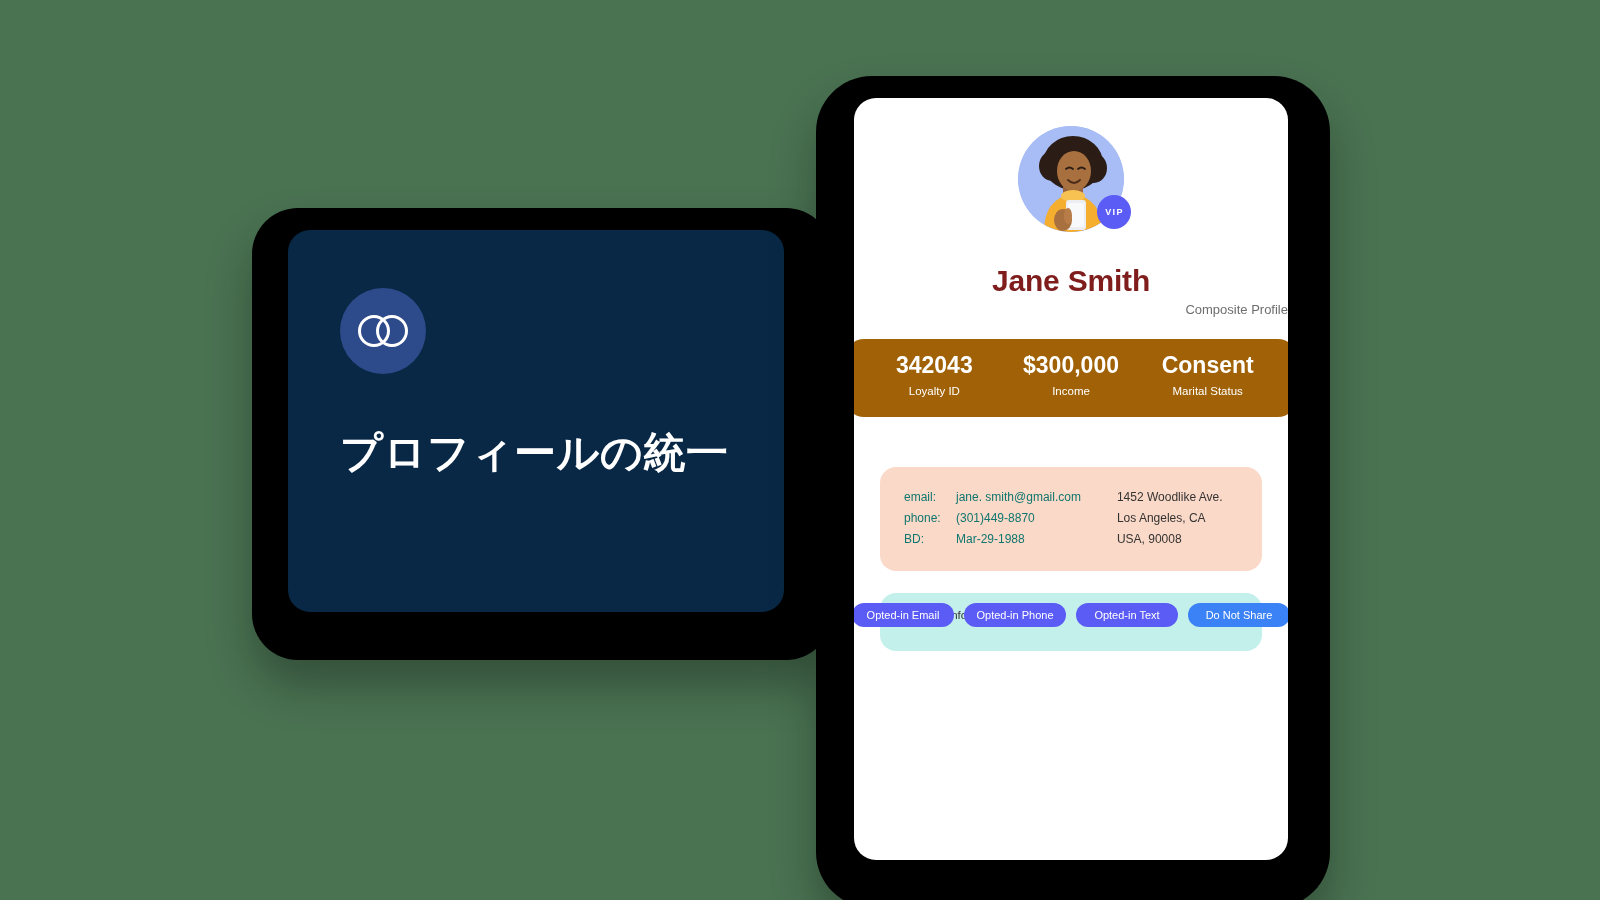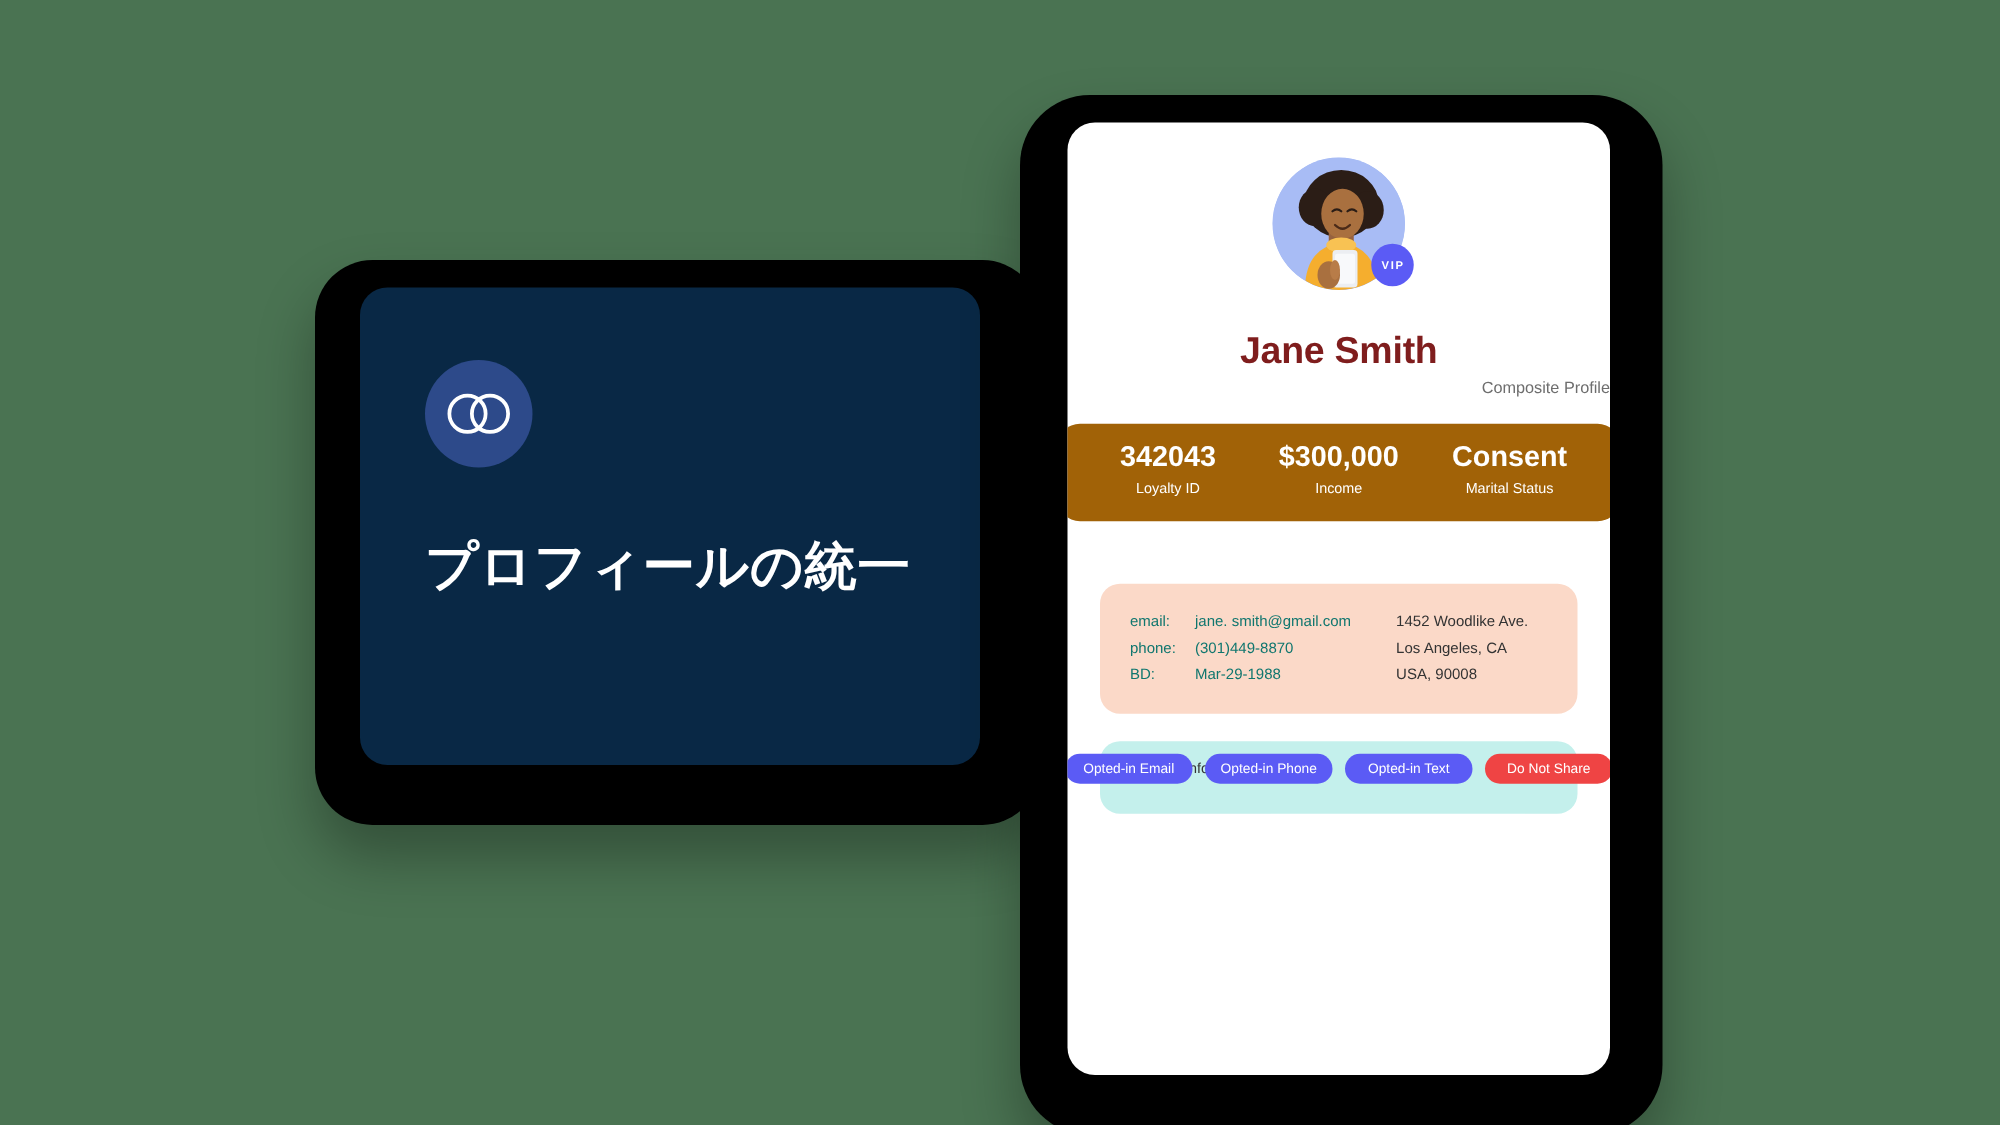--- a/index.html
+++ b/index.html
@@ -254,21 +254,21 @@
     border-radius: 14px;
     padding: 6px 4px;
     text-align: center;
     font-size: 11px;
     color: #ffffff;
     font-weight: 400;
     white-space: nowrap;
   }
 
   .pill.optin { background: #5b5bf5; }
-  .pill.deny  { background: #ef4444; }
+  .pill.deny  { background: #3b82f6; }
 </style>
 </head>
 <body>
 
 <div class="stage">
 
   <div class="tablet">
     <div class="tablet-screen">
 
       <div class="logo-circle">

